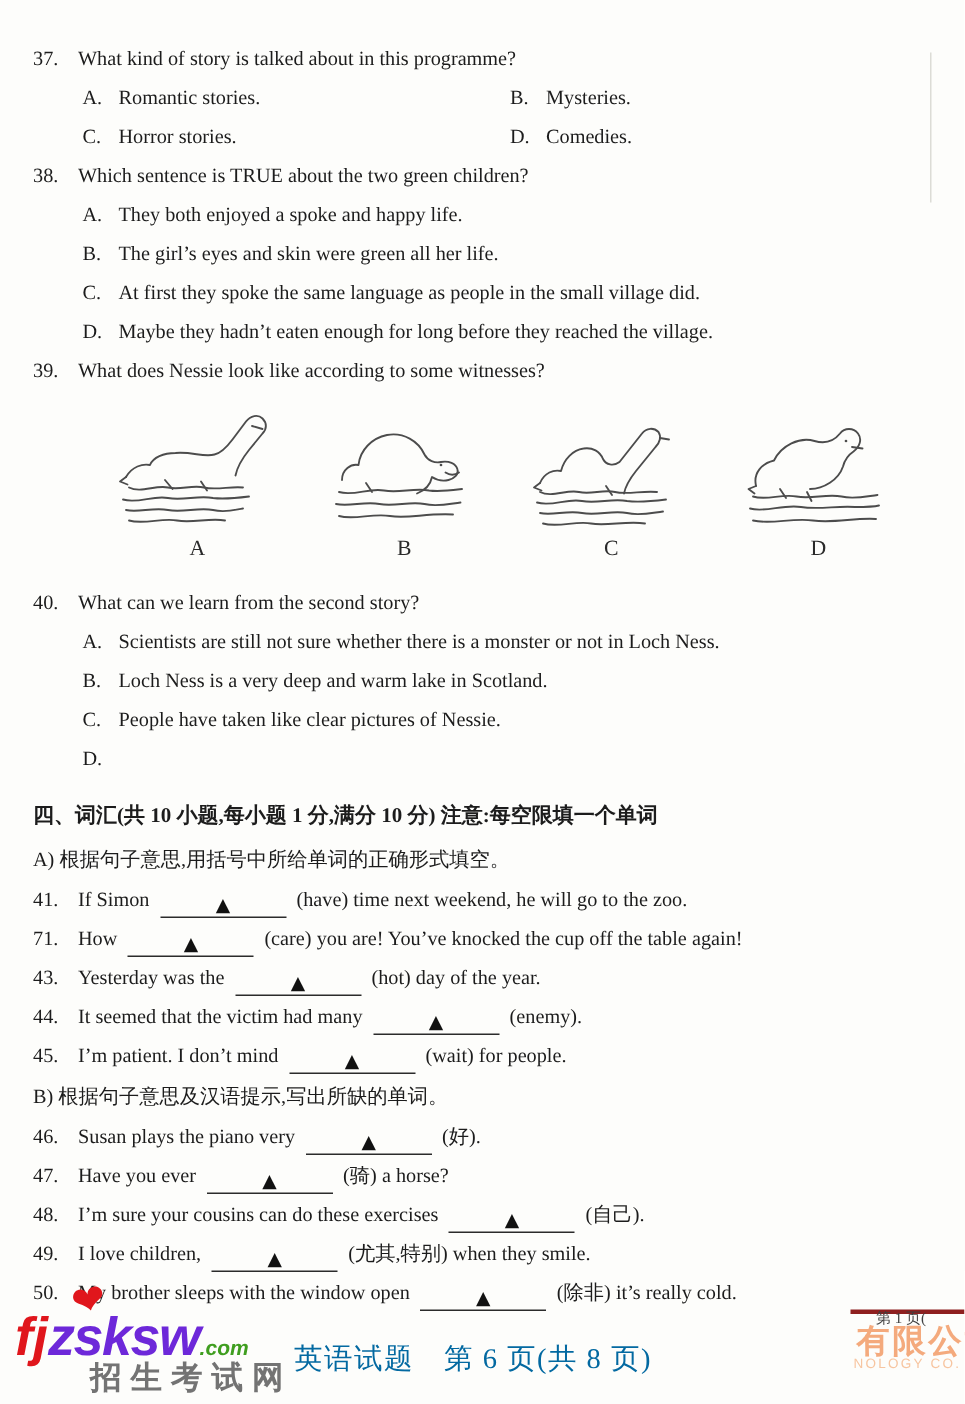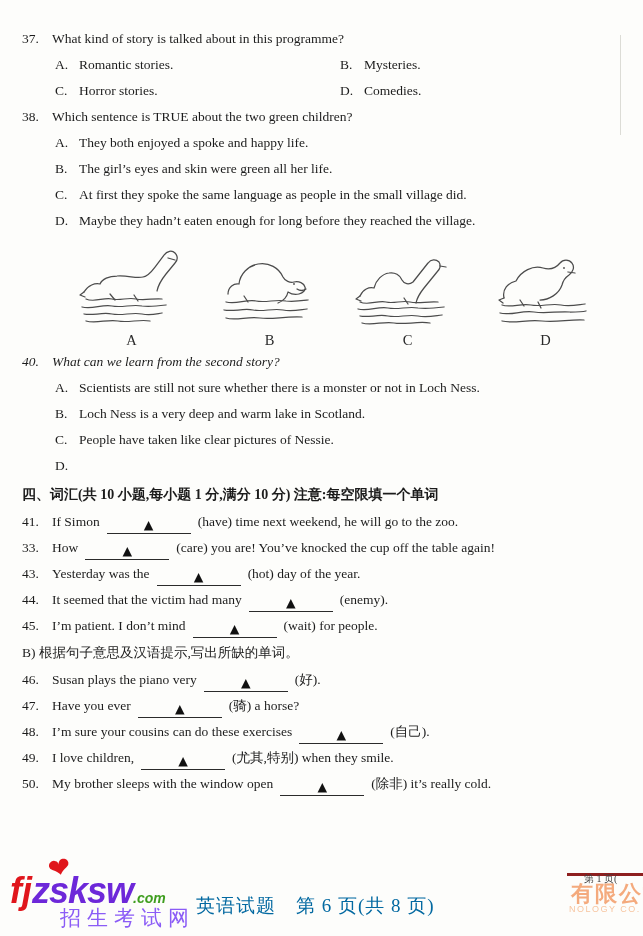--- a/index.html
+++ b/index.html
@@ -27,21 +27,21 @@
 
   
   .figrow { display:flex; padding-left:50px; gap:18px; margin-top:8px; }
   .figcol { width:120px; text-align:center; }
   .figcol svg { display:block; margin:0 auto; }
   .figlabel { display:block; margin-top:4px; font-size:14.5px; color:#2a2a2a; letter-spacing:1px; }
   .sketch path { fill:none; stroke:#4c4c4c; stroke-width:1.25; stroke-linecap:round; stroke-linejoin:round; }
   .sketch .dot { fill:#4c4c4c; stroke:none; }
 
   
-  .sec-header { font-weight:700; line-height:28px; margin-top:2px; font-size:14px; }
+  .sec-header { font-weight:700; line-height:28px; margin-top:12px; font-size:14px; }
   .part-line  { line-height:28px; }
   .vrow { display:flex; line-height:26px; }
   .vtext { flex:1; }
   .blank {
     display:inline-block;
     width:84px; height:17px;
     border-bottom:1px solid #2b2b2b;
     text-align:center;
     vertical-align:-3px;
     margin:0 7px;
@@ -65,21 +65,21 @@
     position:absolute; left:0; top:14px;
     font-family:"Liberation Sans", sans-serif;
     font-style:italic; font-weight:900;
     white-space:nowrap;
   }
   .logo-fj  { color:#e0161c; font-size:36px; }
   .logo-mid { color:#6d28d9; font-size:36px; letter-spacing:-1px; }
   .logo-com { color:#3f9e1f; font-size:14px; }
   .logo-sub {
     position:absolute; left:50px; top:48px;
-    font-weight:400; font-size:21px; color:#8b5cf6;
+    font-weight:700; font-size:21px; color:#737373;
     letter-spacing:6px; white-space:nowrap;
   }
   .wm-line { position:absolute; left:567px; top:873px; width:80px; height:3px; background:#8e1f1f; }
   .wm-cn {
     position:absolute; left:571px; top:879px;
     font-family:"Liberation Sans", sans-serif;
     font-weight:700; font-size:22px; color:#f4aa7d;
     white-space:nowrap; letter-spacing:2px;
   }
   .wm-en {
@@ -138,20 +138,24 @@
       <div class="opt">
         <span class="olabel">C.</span>
         <span>At first they spoke the same language as people in the small village did.</span>
       </div>
       <div class="opt">
         <span class="olabel">D.</span>
         <span>Maybe they hadn’t eaten enough for long before they reached the village.</span>
       </div>
     </div>
 
+    <div class="qrow">
+      <span class="qnum">39.</span>
+      <span class="qtext">What does Nessie look like according to some witnesses?</span>
+    </div>
     <div class="figrow">
       <div class="figcol">
         <svg class="sketch" width="112" height="86" viewBox="0 0 112 86">
           <path d="M8,50 l-4,3 5,2"></path>
           <path d="M8,50 c4,-7 11,-9 16,-8 c2,-5 9,-8 17,-8 c11,-1 19,3 26,1 c5,-1 9,-6 12,-10 l9,-12 c3,-4 8,-5 11,-2 c3,3 3,7 0,10 l-9,11 c-4,5 -8,12 -9,17"></path>
           <path d="M92,16 l7,2"></path>
           <path d="M34,52 l5,6 M58,53 l4,6"></path>
           <path d="M10,57 c8,4 18,-2 26,0 c8,2 16,-2 24,0 c8,2 18,-1 26,0"></path>
           <path d="M6,65 c10,3 20,-3 30,-1 c10,2 20,-2 30,0 c8,1 16,0 24,-1"></path>
           <path d="M8,72 c8,2 18,-2 28,0 c10,2 20,-2 30,0 c8,2 14,0 20,-1"></path>
@@ -192,21 +196,21 @@
           <path d="M78,30 l7,1"></path>
           <path d="M30,58 l4,6 M48,60 l3,6"></path>
           <path d="M12,63 c9,3 19,-2 29,0 c10,2 20,-2 30,0 c8,2 16,0 24,-1"></path>
           <path d="M10,71 c10,3 22,-3 34,-1 c12,2 24,-1 36,0 c6,0 12,0 16,-1"></path>
           <path d="M12,79 c12,3 26,-2 40,0 c14,2 28,-2 42,-1"></path>
         </svg>
         <span class="figlabel">D</span>
       </div>
     </div>
 
-    <div class="qrow" style="font-style:italic;">
+    <div class="qrow" style="margin-top:14px;">
       <span class="qnum">40.</span>
       <span class="qtext">What can we learn from the second story?</span>
     </div>
     <div class="opts1">
       <div class="opt">
         <span class="olabel">A.</span>
         <span>Scientists are still not sure whether there is a monster or not in Loch Ness.</span>
       </div>
       <div class="opt">
         <span class="olabel">B.</span>
@@ -215,29 +219,30 @@
       <div class="opt">
         <span class="olabel">C.</span>
         <span>People have taken like clear pictures of Nessie.</span>
       </div>
       <div class="opt">
         <span class="olabel">D.</span>
       </div>
     </div>
 
     <div class="sec-header">四、词汇(共 10 小题,每小题 1 分,满分 10 分) 注意:每空限填一个单词</div>
+    <div class="part-line">A) 根据句子意思,用括号中所给单词的正确形式填空。</div>
 
     <div class="vrow">
       <span class="qnum">41.</span>
       <span class="vtext">
         <span>If Simon</span><span class="blank"><span class="tri">▲</span></span><span>(have) time next weekend, he will go to the zoo.</span>
       </span>
     </div>
     <div class="vrow">
-      <span class="qnum">33.</span>
+      <span class="qnum">71.</span>
       <span class="vtext">
         <span>How</span><span class="blank"><span class="tri">▲</span></span><span>(care) you are! You’ve knocked the cup off the table again!</span>
       </span>
     </div>
     <div class="vrow">
       <span class="qnum">43.</span>
       <span class="vtext">
         <span>Yesterday was the</span><span class="blank"><span class="tri">▲</span></span><span>(hot) day of the year.</span>
       </span>
     </div>

